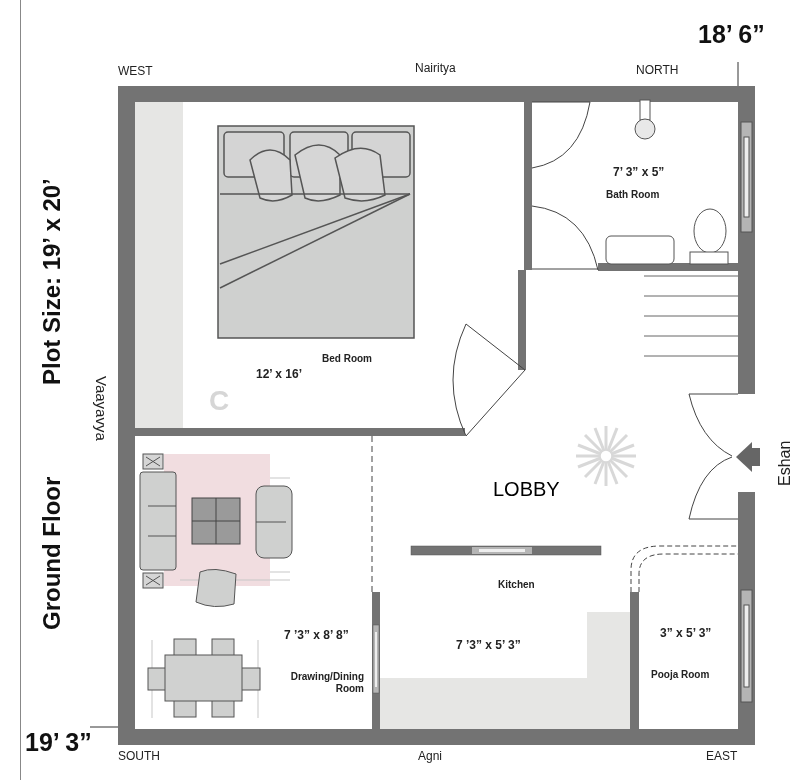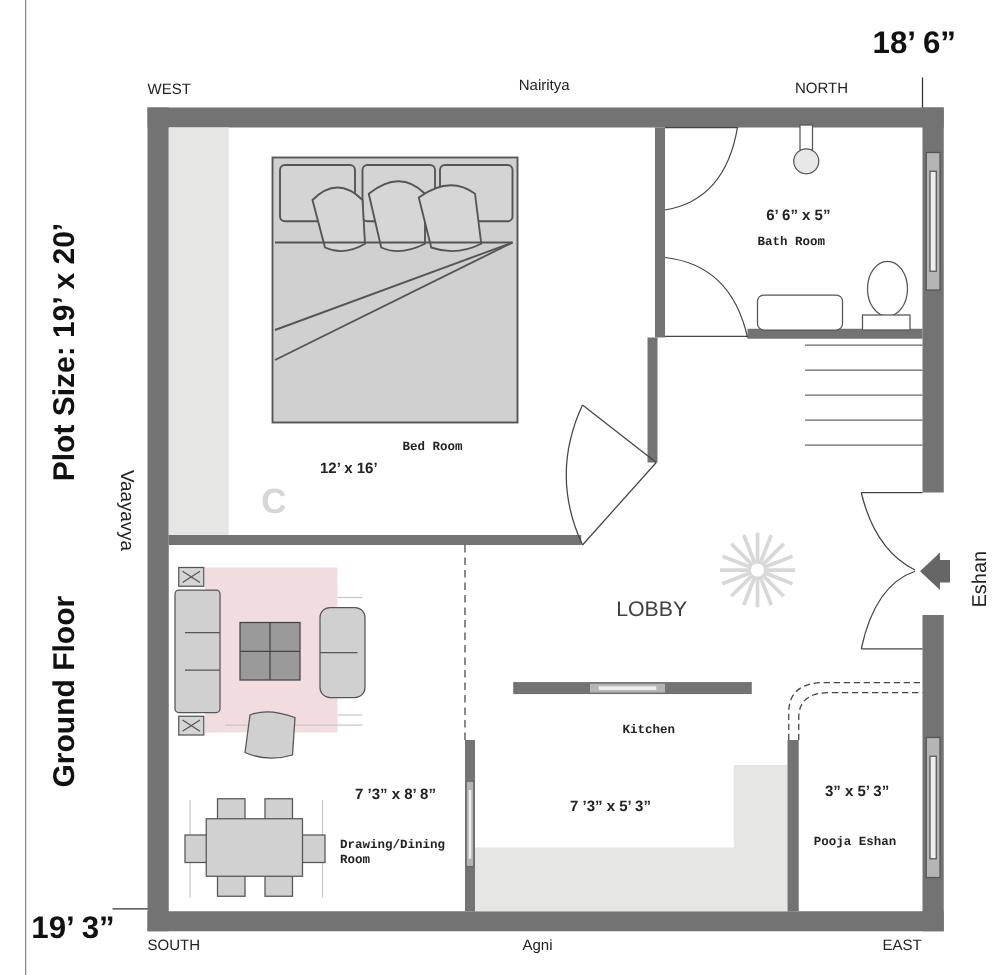--- a/index.html
+++ b/index.html
@@ -1,20 +1,20 @@
 <!DOCTYPE html>
 <html><head>
 <meta charset="utf-8">
 <style>
   html, body { margin:0; padding:0; background:#ffffff; }
   body { width:800px; height:780px; position:relative; overflow:hidden; font-family:"Liberation Sans", sans-serif; color:#1a1a1a; }
   .abs { position:absolute; }
   .compass { font-size:12px; color:#222; }
   .dim-big { font-size:25px; font-weight:bold; color:#111; }
-  .room-label { font-size:10px; font-weight:bold; color:#222; text-align:left;font-family:Liberation Mono, monospace; }
+  .room-label { font-size:10px; font-weight:bold; color:#222; text-align:right; }
   .room-dim { font-size:12px; font-weight:bold; color:#222; white-space:nowrap; }
   .vert { transform-origin:left top; white-space:nowrap; }
   svg.plan { position:absolute; left:0; top:0; }
 </style>
 </head>
 <body>
 
 <div class="abs" style="left:20px;top:0;width:1px;height:780px;background:#888;"></div>
 
 <div class="abs vert dim-big" style="left:38px;top:385px;transform:rotate(-90deg);font-size:24px;">Plot Size:  19’ x 20’</div>
@@ -195,25 +195,25 @@
   </g>
 
   <g fill="#d6d6d6" transform="translate(226,396)">
     <text x="-17" y="14" font-size="28" font-weight="bold" font-family="Liberation Sans, sans-serif" fill="#d6d6d6">C</text>
   </g>
 </svg>
 
 <div class="abs room-dim" style="left:256px;top:367px;">12’  x 16’</div>
 <div class="abs room-label" style="left:322px;top:353px;">Bed Room</div>
 
-<div class="abs room-dim" style="left:613px;top:165px;">6’ 6” x 5”</div>
+<div class="abs room-dim" style="left:613px;top:165px;">7’ 3” x 5”</div>
 <div class="abs room-label" style="left:606px;top:189px;">Bath Room</div>
 
-<div class="abs" style="left:493px;top:478px;font-size:17px;color:#404040;">LOBBY</div>
+<div class="abs" style="left:493px;top:478px;font-size:20px;color:#000000;">LOBBY</div>
 
 <div class="abs room-dim" style="left:284px;top:628px;">7 ’3” x 8’ 8”</div>
 <div class="abs room-label" style="left:272px;top:671px;width:92px;line-height:12px;">Drawing/Dining Room</div>
 
 <div class="abs room-label" style="left:498px;top:579px;">Kitchen</div>
 <div class="abs room-dim" style="left:456px;top:638px;">7 ’3” x 5’ 3”</div>
 
 <div class="abs room-dim" style="left:660px;top:626px;">3” x 5’ 3”</div>
-<div class="abs room-label" style="left:651px;top:669px;">Pooja Eshan</div>
+<div class="abs room-label" style="left:651px;top:669px;">Pooja Room</div>
 
 </body></html>

